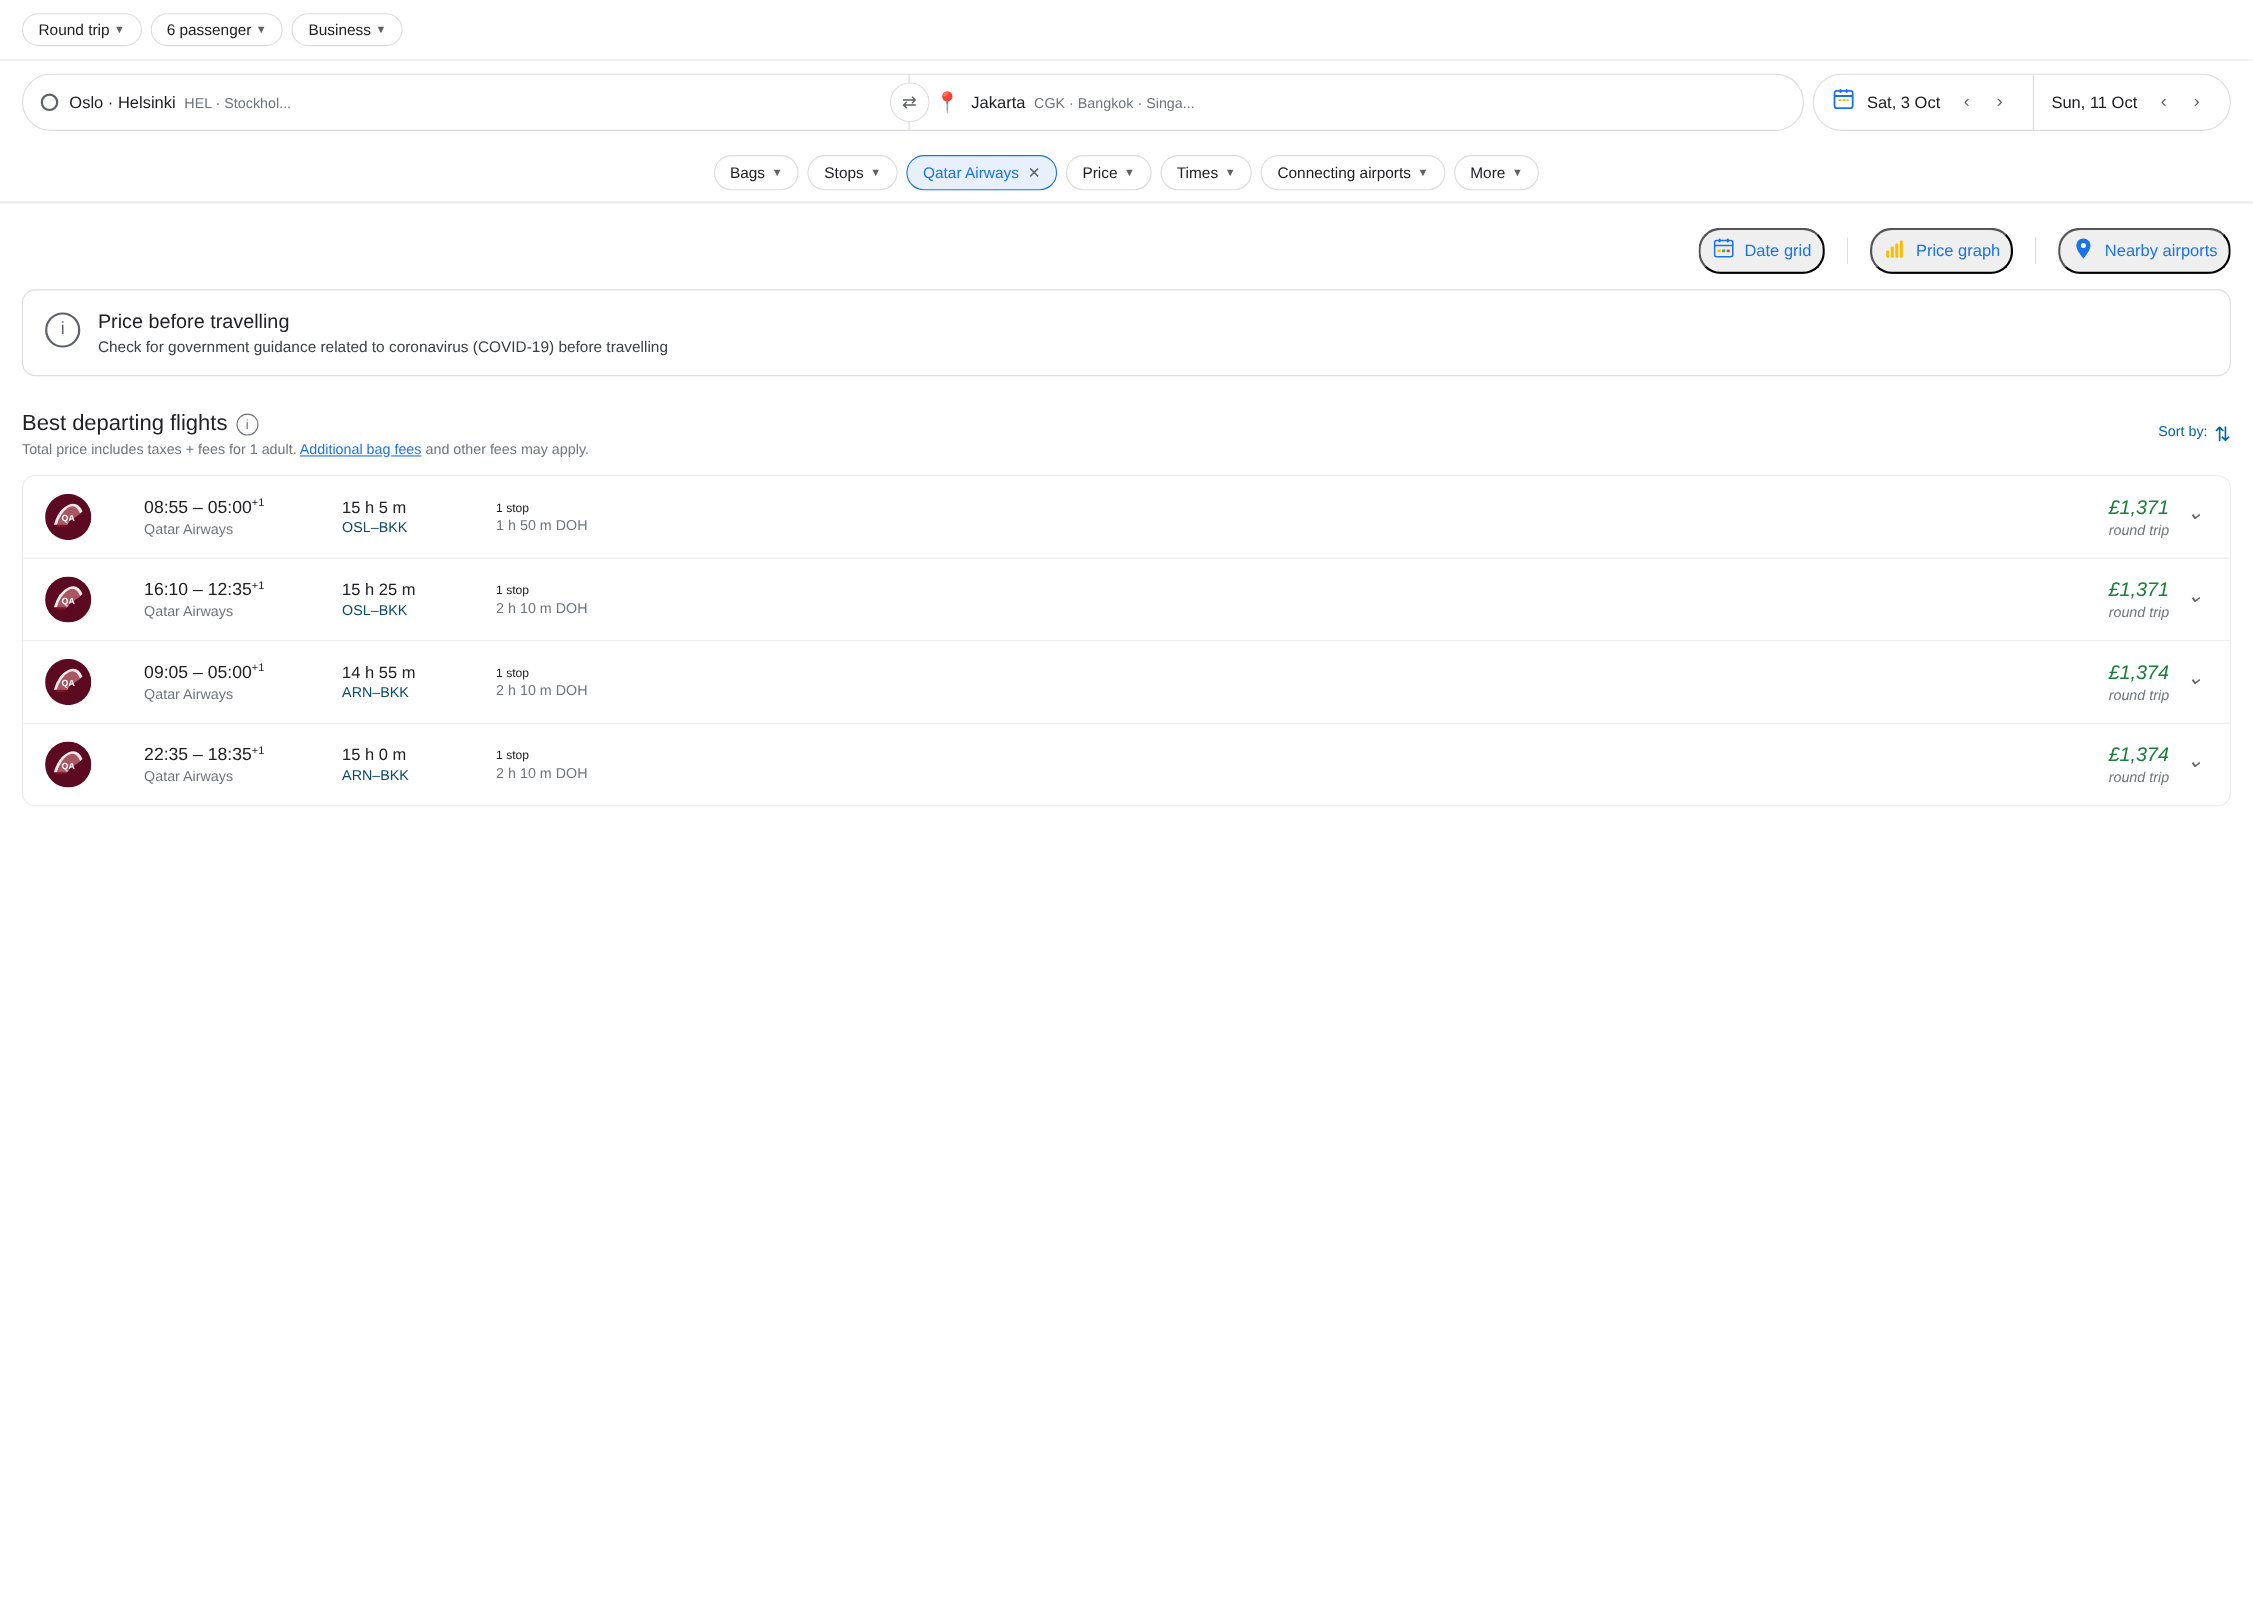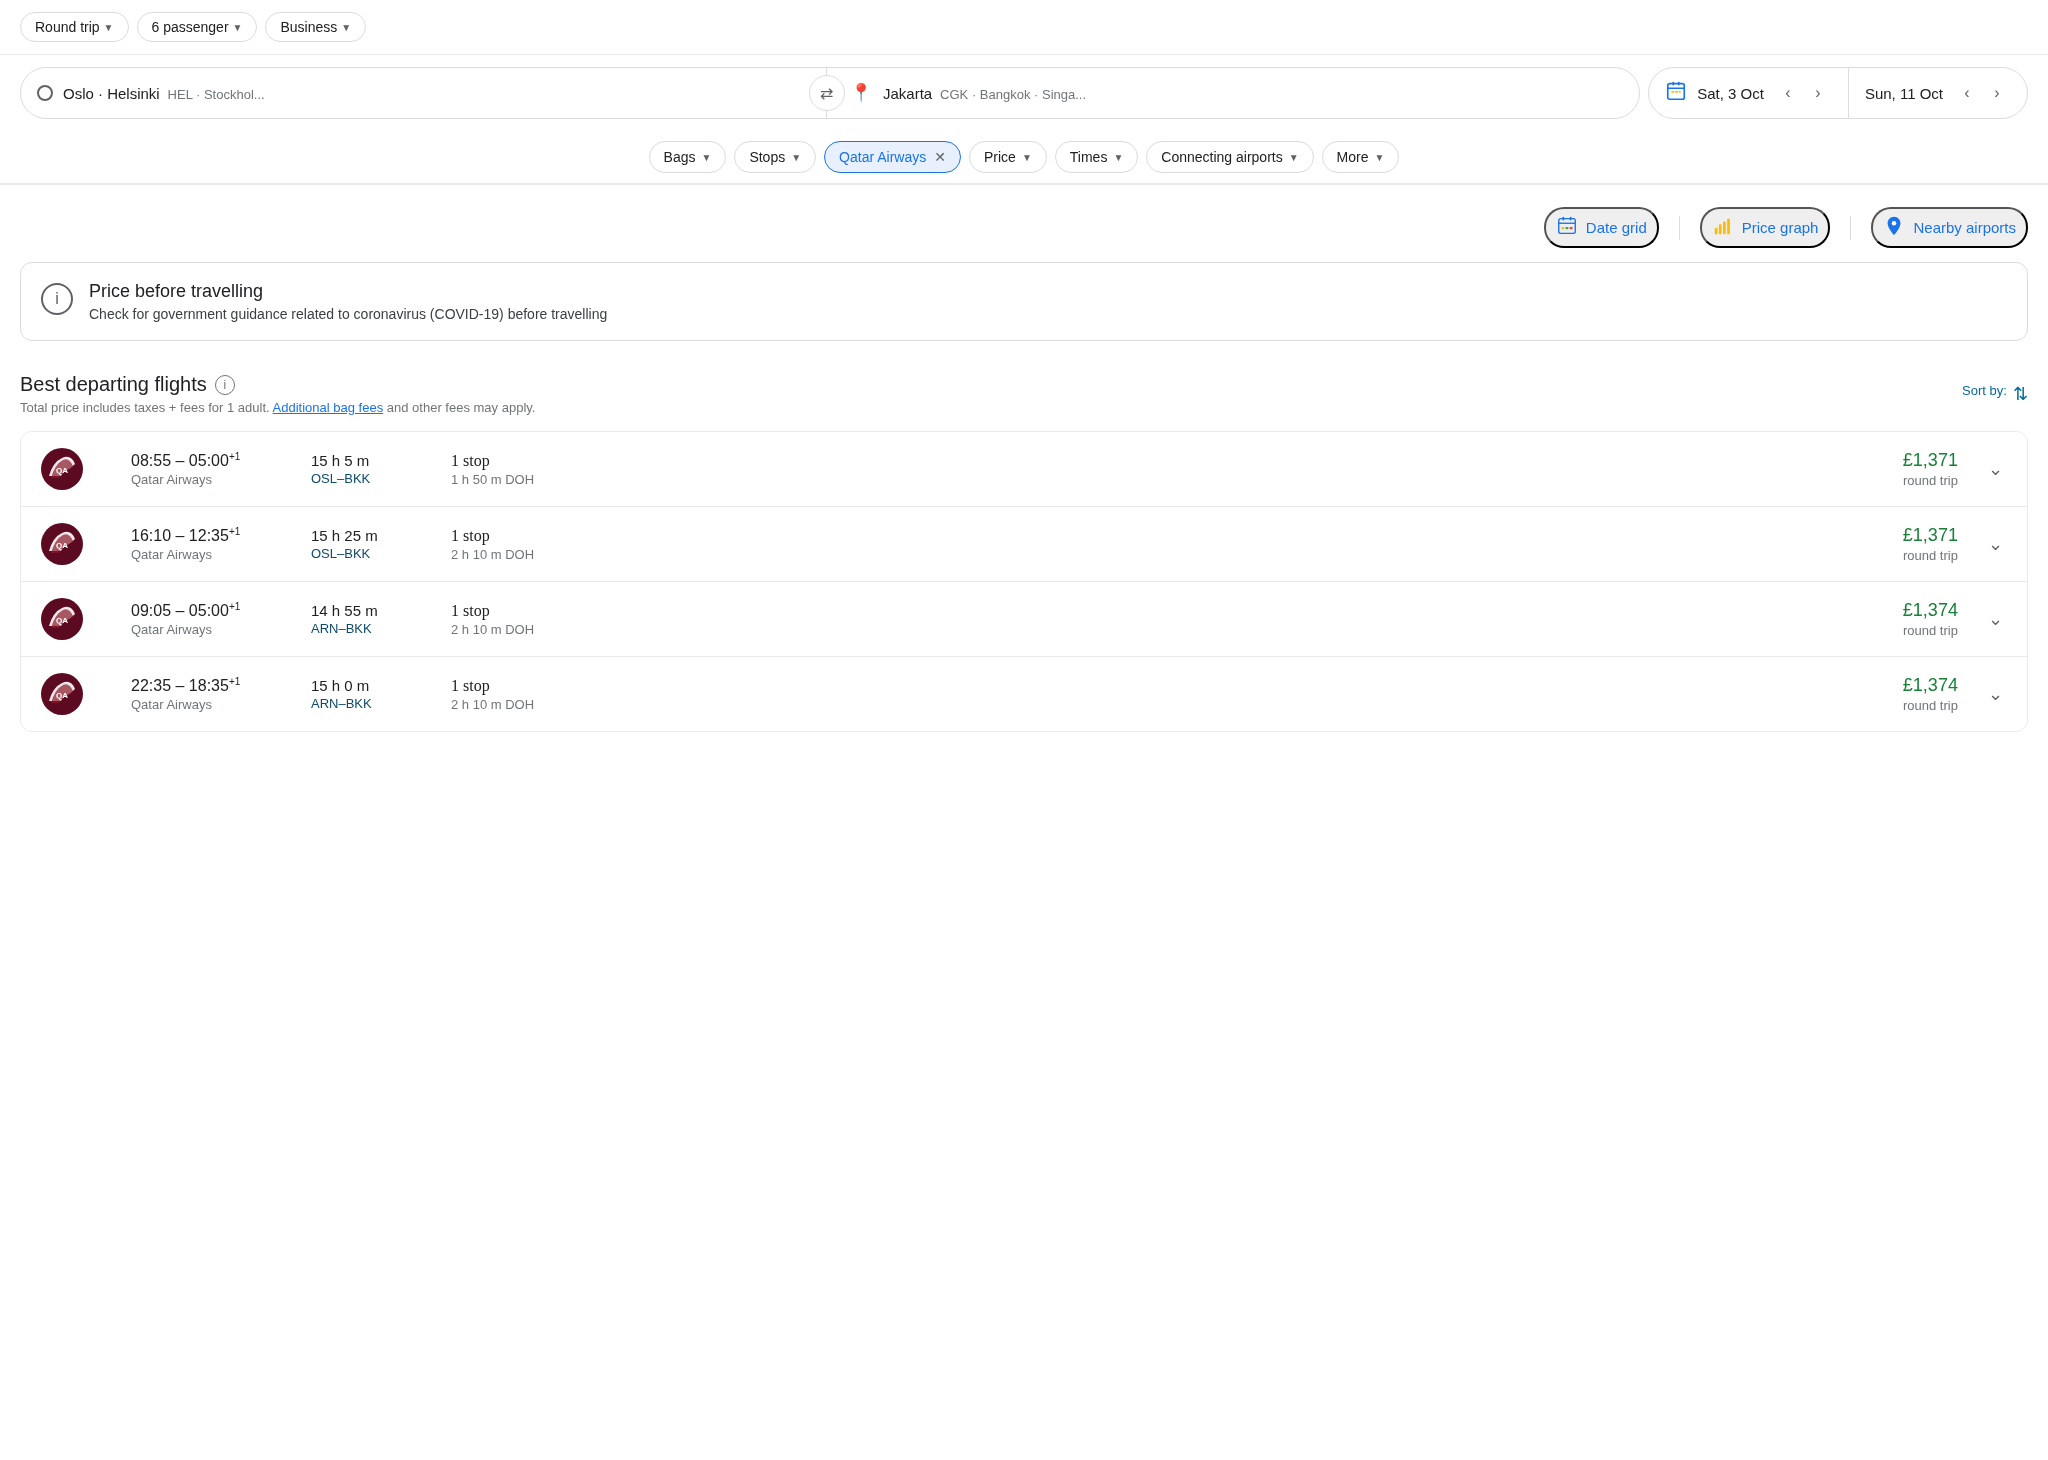--- a/index.html
+++ b/index.html
@@ -265,34 +265,33 @@
     }
     .flight-route {
       font-size: 13px;
       color: #0c4a6e;
       margin-top: 2px;
     }
     .flight-stops {
       min-width: 160px;
     }
     .flight-stops-count {
-      font-size: 16px;
-      font-family: Liberation Serif, serif;
+      font-size: 11px;
     }
     .flight-stop-detail {
       font-size: 13px;
       color: #70757a;
       margin-top: 2px;
     }
     .flight-price-col {
       margin-left: auto;
       text-align: right;
       display: flex;
-      align-items: center;
-      gap: 26px;
+      gap: 12px;
+      font-style: italic;
     }
     .flight-price {
       color: #188038;
       font-size: 18px;
       font-weight: 500;
     }
     .flight-price-sub {
       font-size: 13px;
       color: #70757a;
       margin-top: 2px;

